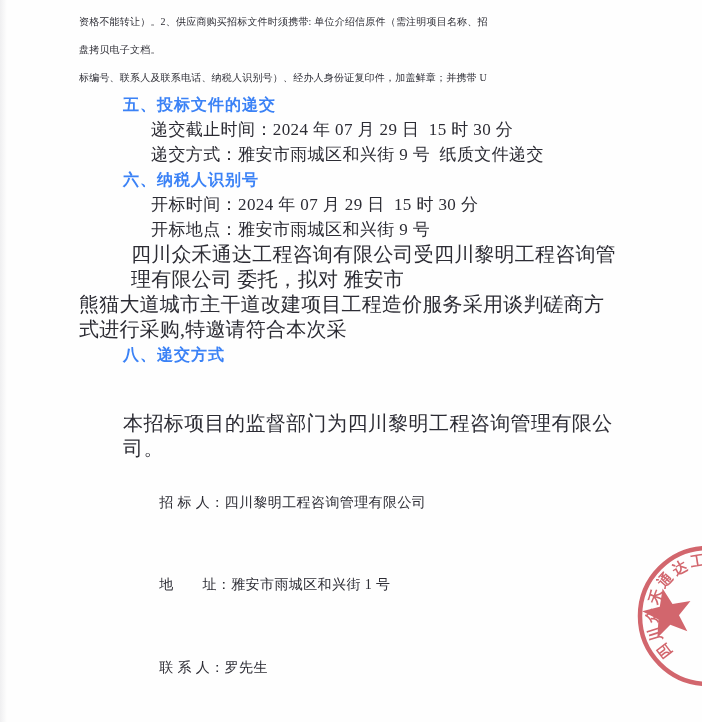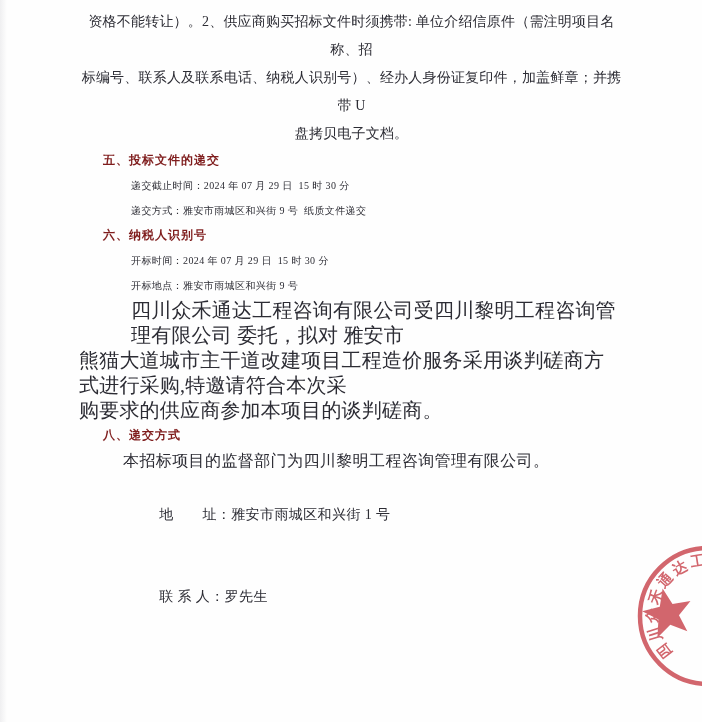--- a/index.html
+++ b/index.html
@@ -6,62 +6,64 @@
   body{
     width:702px;height:722px;overflow:hidden;position:relative;
     background:#ffffff;
     font-family:"Liberation Serif","DejaVu Serif",serif;
     color:#2c2c34;
   }
   .page{position:absolute;inset:0;background:#fefefe;}
   .scan-edge{position:absolute;left:0;top:0;width:7px;height:100%;
     background:linear-gradient(90deg,rgba(110,110,125,0.10),rgba(110,110,125,0.0));}
   .content{position:absolute;left:79px;top:8px;width:545px;}
-  .pline{line-height:28px;font-size:14px;white-space:pre-wrap;letter-spacing:0.2px;text-align:center;}
-  .h{line-height:25px;font-size:12px;font-weight:700;color:#7f1d1d;
+  .pline{line-height:28px;font-size:10px;white-space:pre-wrap;letter-spacing:0.2px;}
+  .h{line-height:25px;font-size:16px;font-weight:700;color:#3b82f6;
      font-family:"Liberation Sans","DejaVu Sans",sans-serif;
-     margin-left:24px;letter-spacing:1px;white-space:pre-wrap;}
-  .sub{line-height:25px;font-size:10px;margin-left:52px;white-space:pre-wrap;letter-spacing:0.4px;}
+     margin-left:44px;letter-spacing:1px;white-space:pre-wrap;}
+  .sub{line-height:25px;font-size:17px;margin-left:72px;white-space:pre-wrap;letter-spacing:0.4px;}
   .p7line{line-height:25px;font-size:20px;white-space:pre-wrap;letter-spacing:0.2px;}
   .p7first{margin-left:52px;}
-  .sub2{line-height:25px;font-size:16px;margin-left:44px;white-space:pre-wrap;letter-spacing:0.4px;}
+  .sub2{line-height:25px;font-size:20px;margin-left:44px;white-space:pre-wrap;letter-spacing:0.4px;margin-top:44px;}
   .crow{line-height:27.5px;font-size:14px;margin-left:49px;white-space:pre-wrap;letter-spacing:0.4px;}
   .crow .lbl{white-space:pre-wrap;}
   .crow .val{white-space:pre-wrap;}
   .stamp{position:absolute;left:615px;top:535px;width:170px;height:165px;opacity:0.82;}
 </style>
 </head>
 <body>
 
 <div class="page">
   <div class="scan-edge"></div>
 
   <div class="content">
 
     <div class="pline">资格不能转让）。2、供应商购买招标文件时须携带: 单位介绍信原件（需注明项目名称、招</div>
+    <div class="pline">盘拷贝电子文档。</div>
     <div class="pline">标编号、联系人及联系电话、纳税人识别号）、经办人身份证复印件，加盖鲜章；并携带 U</div>
-    <div class="pline">盘拷贝电子文档。</div>
 
     <div class="h">五、投标文件的递交</div>
     <div class="sub">递交截止时间：2024 年 07 月 29 日  15 时 30 分</div>
     <div class="sub">递交方式：雅安市雨城区和兴街 9 号  纸质文件递交</div>
 
     <div class="h">六、纳税人识别号</div>
     <div class="sub">开标时间：2024 年 07 月 29 日  15 时 30 分</div>
     <div class="sub">开标地点：雅安市雨城区和兴街 9 号</div>
 
     <div class="p7line p7first">四川众禾通达工程咨询有限公司受四川黎明工程咨询管理有限公司 委托，拟对 雅安市</div>
     <div class="p7line">熊猫大道城市主干道改建项目工程造价服务采用谈判磋商方式进行采购,特邀请符合本次采</div>
-    <div class="p7line">购要求的供应商参加本项目的谈判磋商。</div>
 
     <div class="h">八、递交方式</div>
     <div class="sub2">本招标项目的监督部门为四川黎明工程咨询管理有限公司。</div>
 
 
     <div>
+      <div class="crow">
+        <span class="lbl">招 标 人：</span><span class="val">四川黎明工程咨询管理有限公司</span>
+      </div>
       <div class="crow">
         <span class="lbl">地　　址：</span><span class="val">雅安市雨城区和兴街 1 号</span>
       </div>
       <div class="crow">
         <span class="lbl">联 系 人：</span><span class="val">罗先生</span>
       </div>
 
     </div>
 
   </div>

